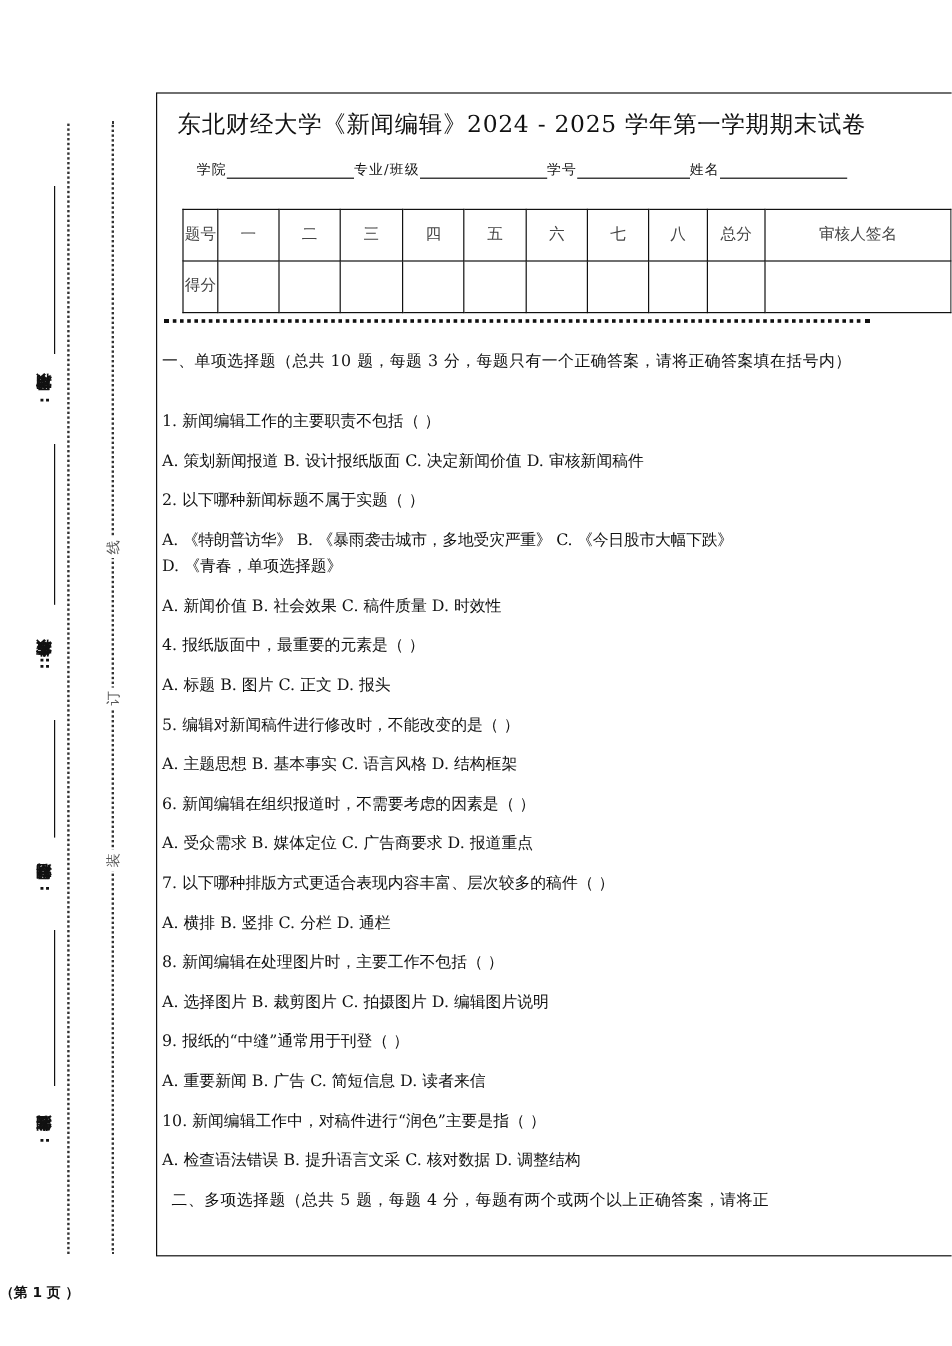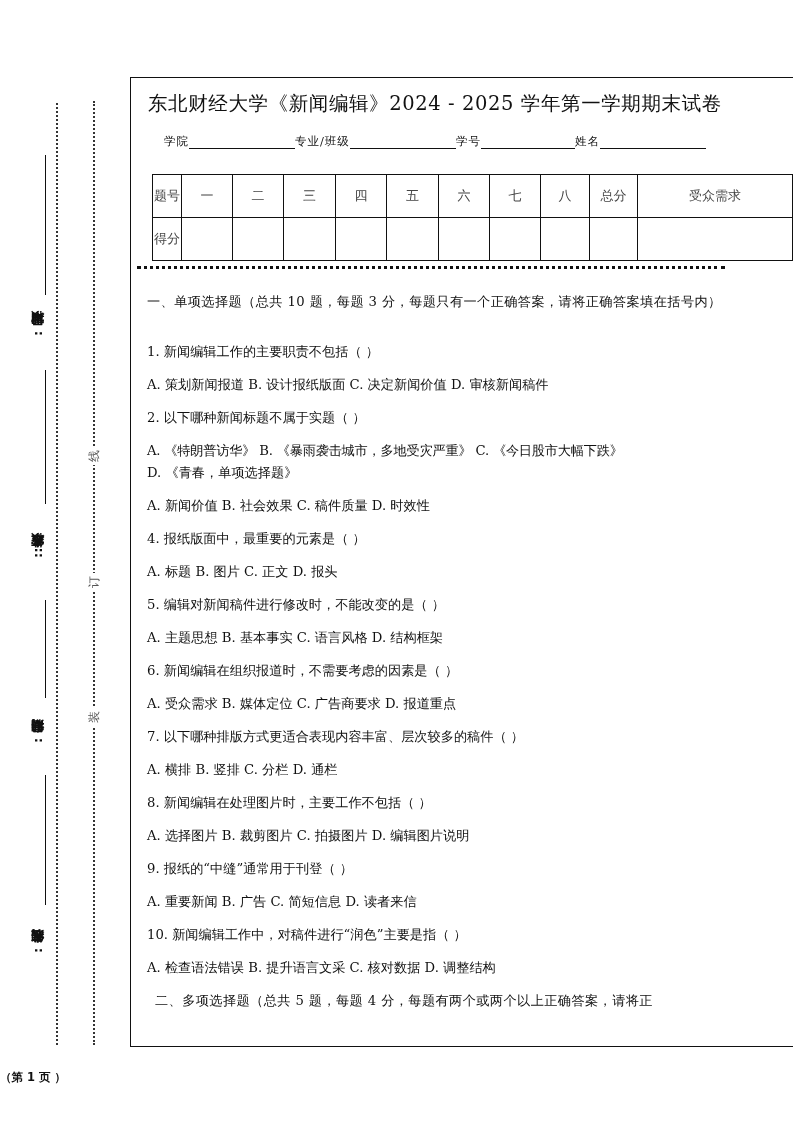--- a/index.html
+++ b/index.html
@@ -35,21 +35,21 @@
          font-size:13px; color:#444; }
   table.score td { border:1px solid #111; text-align:center; vertical-align:middle;
          padding:0; line-height:20px; }
   table.score tr.r1 td { height:42px; }
   table.score tr.r2 td { height:42px; }
   table.score td.hdr { width:28px; line-height:20px; }
 
   .sep-dots { position:absolute; left:6px; top:188px; width:588px; height:0;
          border-top:3px dotted #111; }
 
-  .body-text { position:absolute; left:16px; top:214px; width:606px;
+  .body-text { position:absolute; left:4px; top:214px; width:606px;
          font-size:13.2px; line-height:16px; }
   .body-text p { margin:0; white-space:nowrap; }
   .section-title { letter-spacing:0.4px; }
   .sec1 { white-space:normal !important; width:604px; line-height:20px !important; }
   .q, .opt { height:33px; line-height:16px; }
 
   .footer { position:absolute; left:0; top:1070px; width:793px; text-align:left;
          font-family:"DejaVu Sans", "Liberation Sans", sans-serif;
          font-weight:bold; font-size:11.5px; }
 </style>
@@ -93,21 +93,21 @@
       <td class="hdr" style="writing-mode:horizontal-tb;margin-top:48px;">题号</td>
       <td style="width:50px;">一</td>
       <td style="width:50px;">二</td>
       <td style="width:51px;">三</td>
       <td style="width:50px;">四</td>
       <td style="width:51px;">五</td>
       <td style="width:50px;">六</td>
       <td style="width:50px;">七</td>
       <td style="width:48px;">八</td>
       <td style="width:47px;">总分</td>
-      <td style="width:94px;padding:0 30px;">受众需求</td>
+      <td style="width:94px;padding:0 30px;">审核人签名</td>
     </tr>
     <tr class="r2">
       <td class="hdr">得分</td>
       <td></td>
       <td></td>
       <td></td>
       <td></td>
       <td></td>
       <td></td>
       <td></td>

